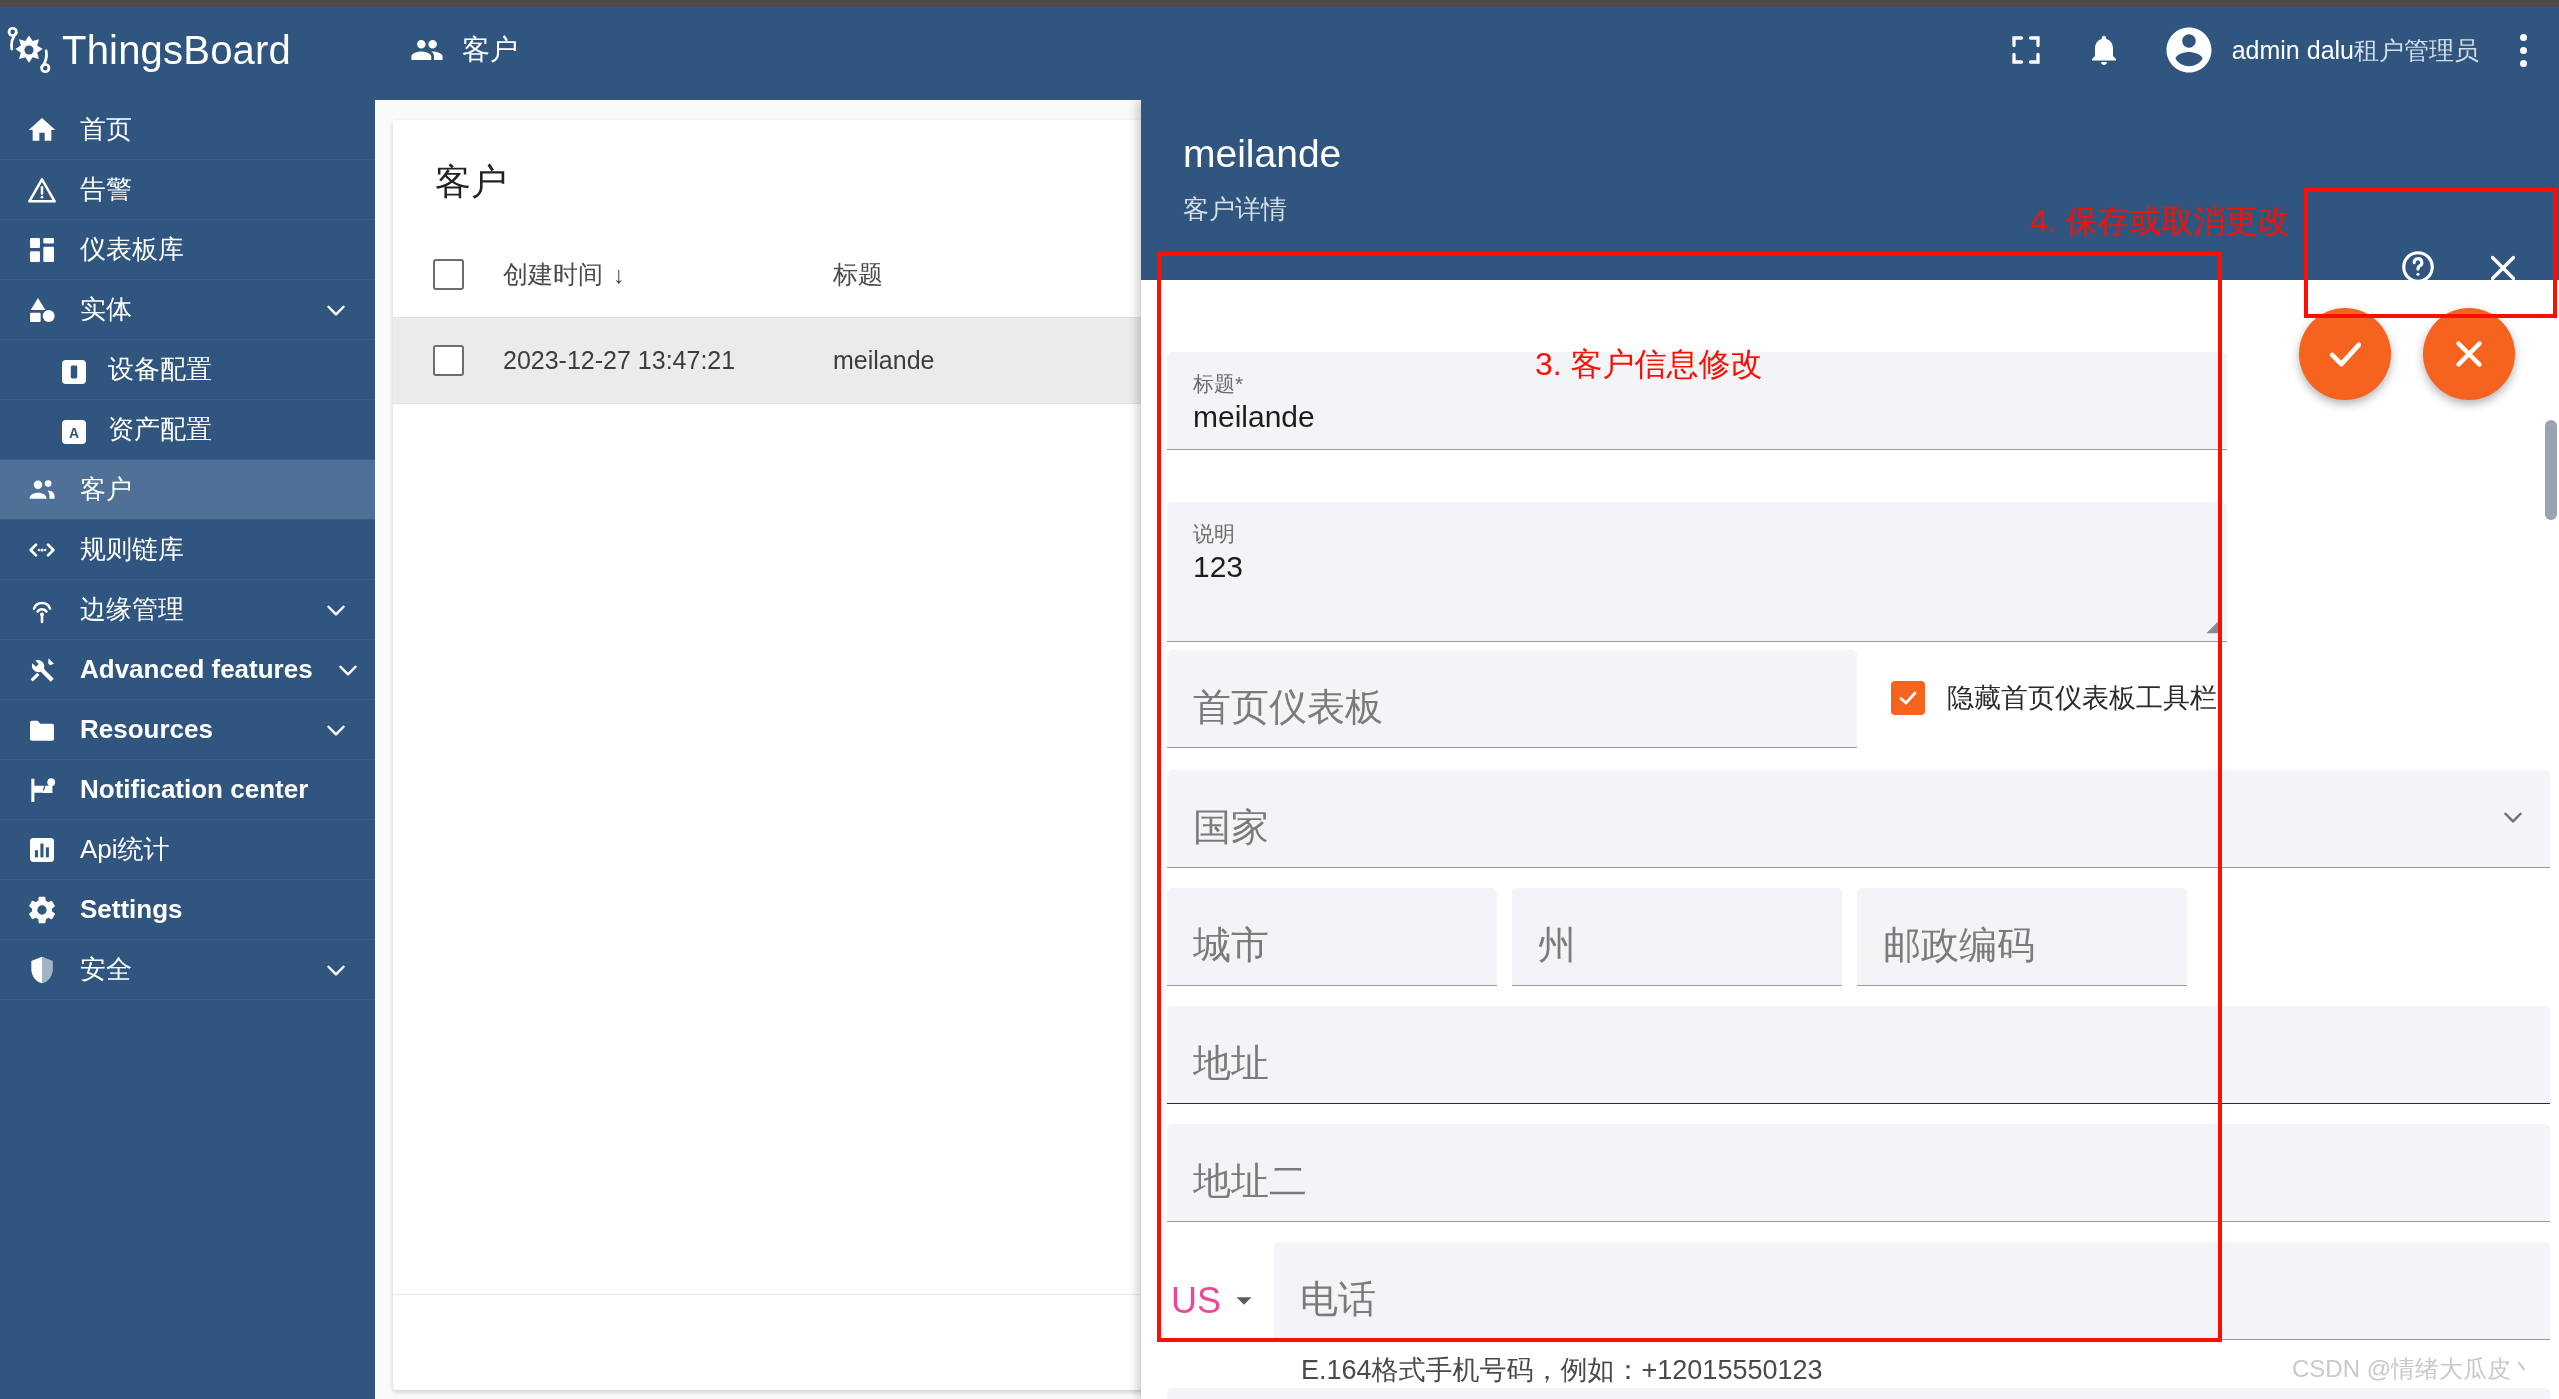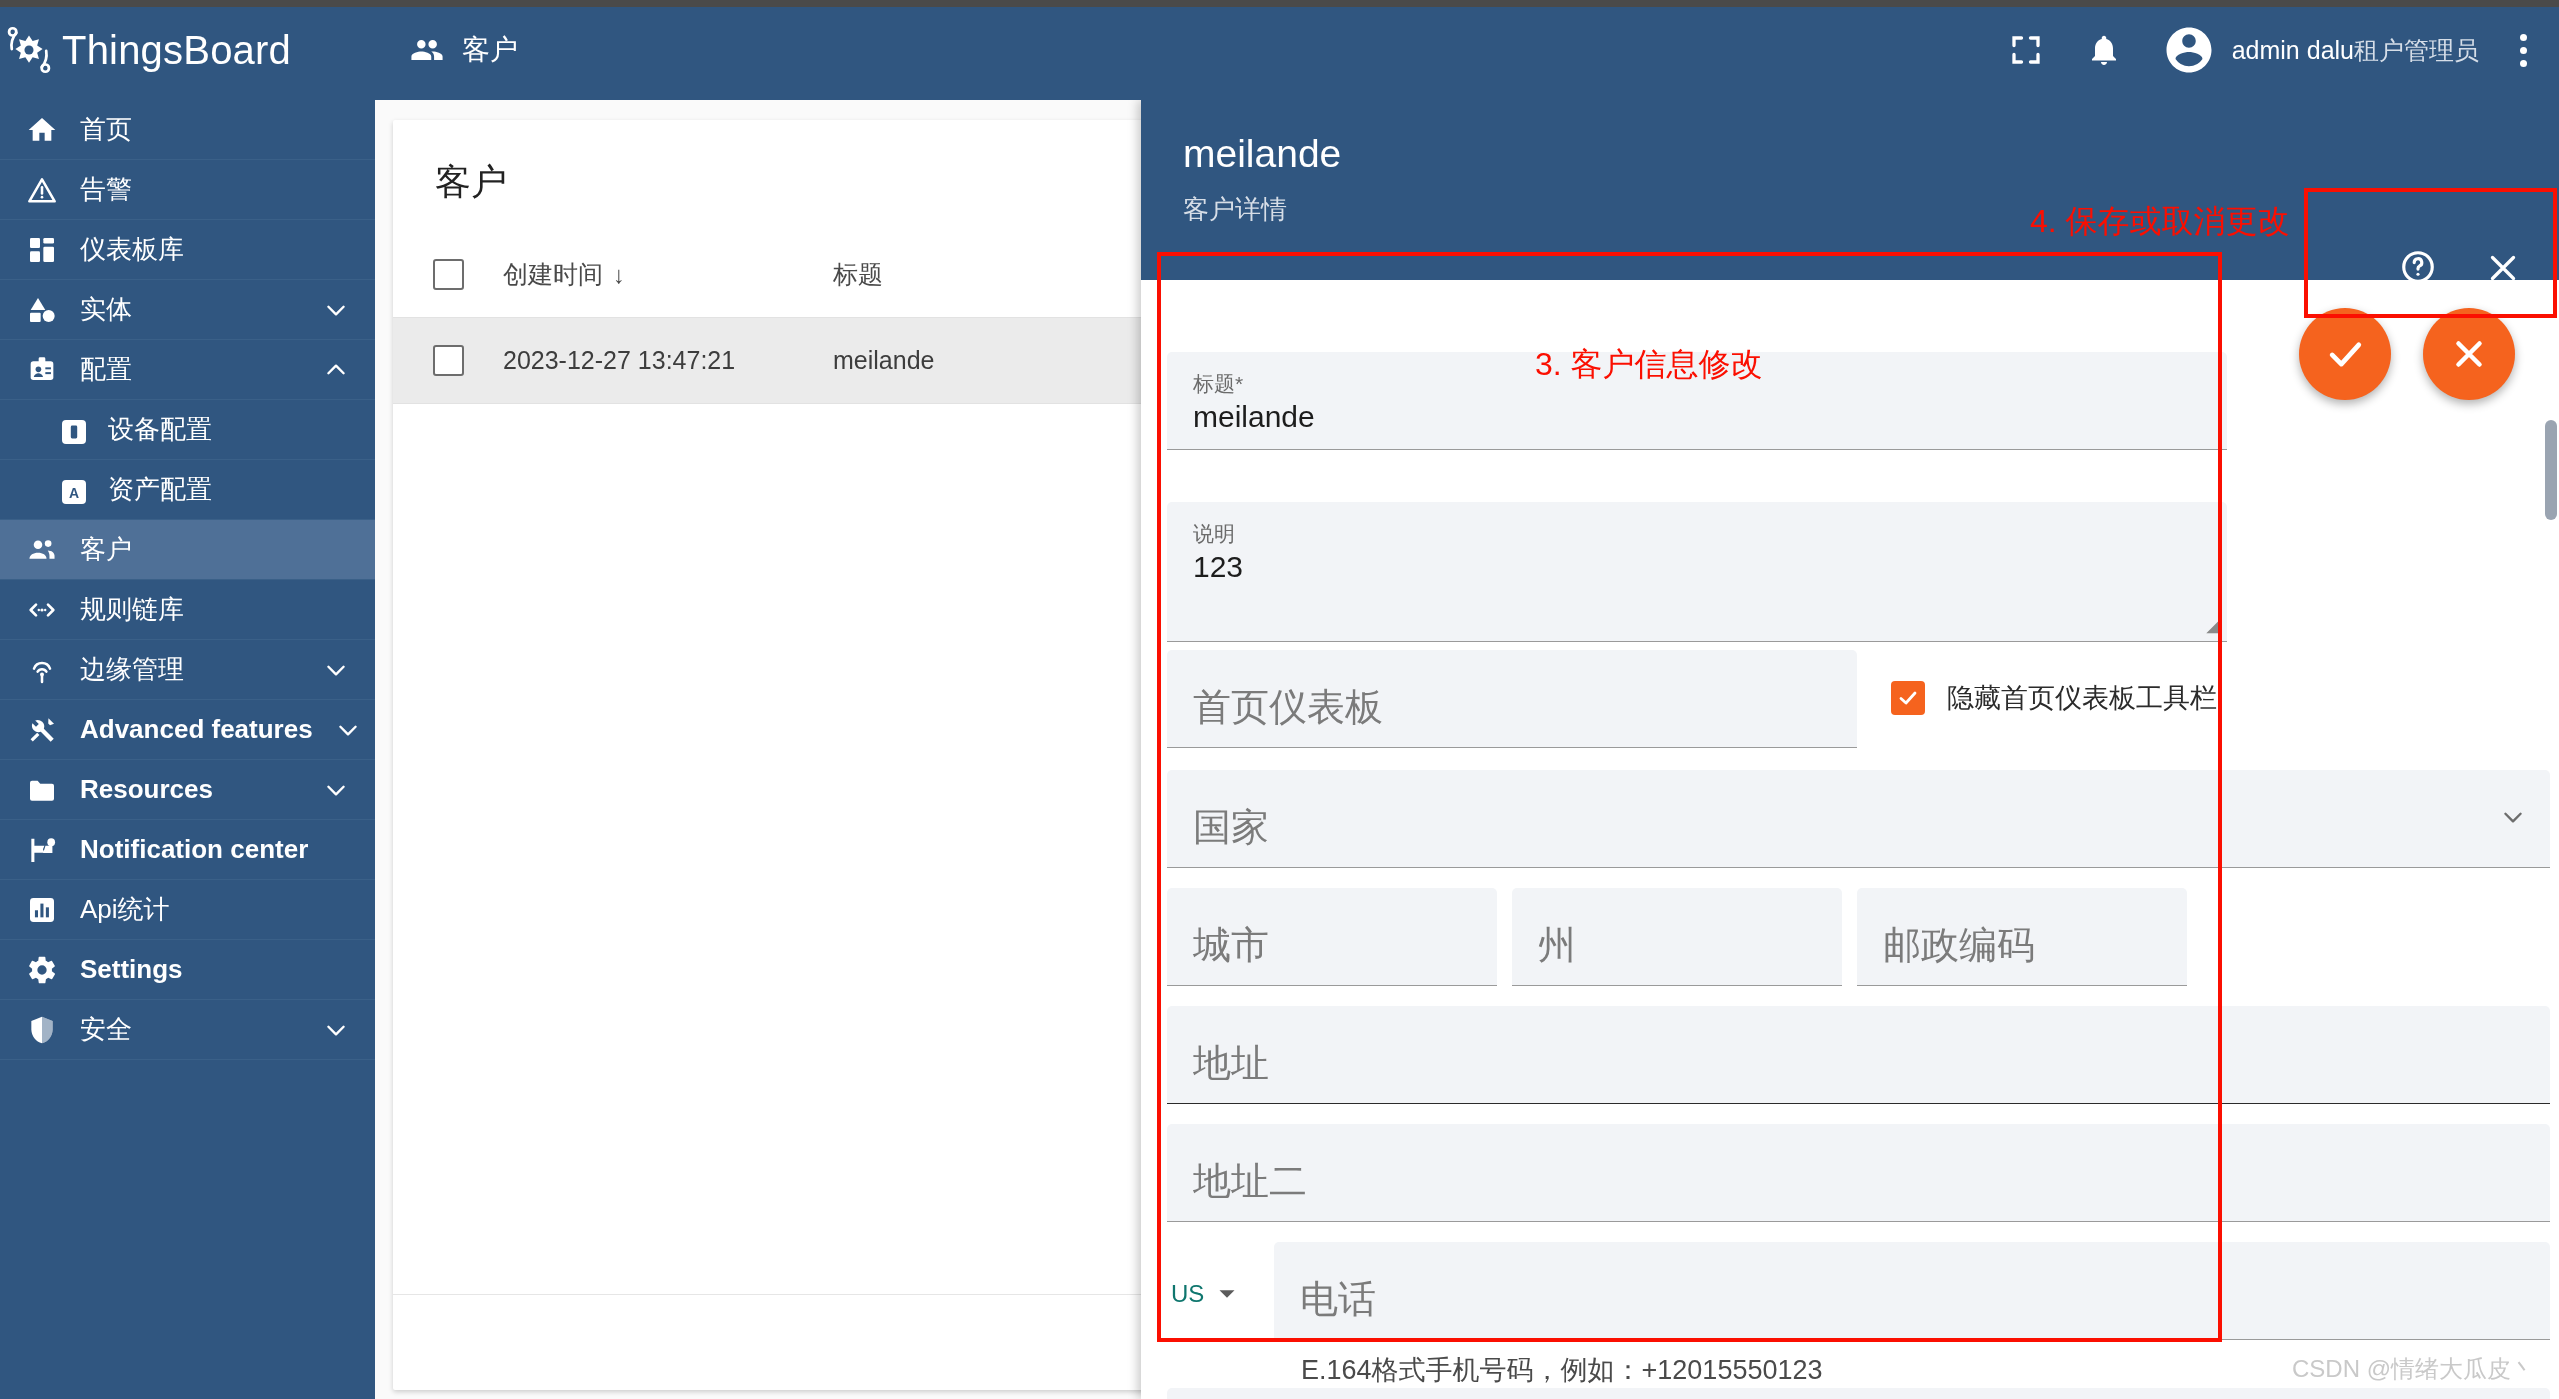--- a/index.html
+++ b/index.html
@@ -119,21 +119,21 @@
   .resizer { position:absolute; right: 7px; bottom: 5px; font-size:18px; color:#8a8a8a; transform: rotate(0deg);}
   .chev-dn { position:absolute; right: 24px; top: 50%; transform: translateY(-50%); }
   .hint { position:absolute; font-size: 27px; color:#4a4a4a; }
   .cb-wrap { position:absolute; display:flex; align-items:center; gap: 22px; }
   .cb-on {
     width: 34px; height: 34px; background:#f5631e; border-radius:4px;
     display:flex; align-items:center; justify-content:center; cursor:pointer;
   }
   .cb-label { font-size: 27px; color:#2b2b2b; }
   .cc-sel { position:absolute; display:flex; align-items:center; gap:14px; cursor:pointer;}
-  .cc-sel .cc { font-size: 24px; color:#0f766e; }
+  .cc-sel .cc { font-size: 36px; color:#ec4899; }
 
   
   .anno-box { position:absolute; border: 4px solid #fb0f01; pointer-events:none; z-index: 40; }
   .anno-txt { position:absolute; color:#fb0f01; font-size: 32px; z-index: 41; white-space: nowrap; }
 
   
   .scroll-track { position:absolute; right: 2px; top: 320px; width: 12px; height: 100px; background:#9aa4b1; border-radius:6px; z-index:26; }
 
   .watermark { position:absolute; right: 24px; bottom: 14px; color:#c9c9c9; font-size: 24px; z-index: 50; }
   .edge-strip { position:absolute; left:0; top:0; width: 2559px; height: 7px; background:#4a4a4a; z-index: 60; }
@@ -223,34 +223,20 @@
         <span class="nav-ic"><svg xmlns="http://www.w3.org/2000/svg" viewBox="0 0 24 24" width="32" height="32" fill="#ffffff">
             <path d="M9 3 L14.5 12 H3.5 Z"></path>
             <circle cx="17" cy="16.5" r="4.5"></circle>
             <rect x="3" y="14" width="8" height="7" rx="0.8"></rect>
           </svg></span>
         <span class="nav-label">实体</span>
         <span class="nav-chev"><svg width="26" height="26" viewBox="0 0 24 24" fill="none" stroke="#ffffff" stroke-width="2.2" stroke-linecap="round" stroke-linejoin="round">
             <path d="M5 9 L12 16 L19 9"></path>
           </svg></span>
       </div>
-      <div class="nav-item">
-        <span class="nav-ic"><svg xmlns="http://www.w3.org/2000/svg" viewBox="0 0 24 24" width="32" height="32" fill="#ffffff">
-            <rect x="3.5" y="5.5" width="17" height="14" rx="2"></rect>
-            <rect x="9.5" y="2.5" width="5" height="4" rx="1"></rect>
-            <circle cx="9.3" cy="11.5" r="2.1" fill="#305680"></circle>
-            <path d="M5.8 17.2c.5-1.9 2-2.8 3.5-2.8s3 .9 3.5 2.8z" fill="#305680"></path>
-            <rect x="14.5" y="10" width="4.2" height="1.5" fill="#305680"></rect>
-            <rect x="14.5" y="13.6" width="4.2" height="1.5" fill="#305680"></rect>
-          </svg></span>
-        <span class="nav-label">配置</span>
-        <span class="nav-chev"><svg width="26" height="26" viewBox="0 0 24 24" fill="none" stroke="#ffffff" stroke-width="2.2" stroke-linecap="round" stroke-linejoin="round">
-            <path d="M5 15 L12 8 L19 15"></path>
-          </svg></span>
-      </div>
       <div class="nav-item child">
         <span class="nav-ic" style="width: 28px; height: 28px;"><svg xmlns="http://www.w3.org/2000/svg" viewBox="0 0 24 24" width="32" height="32" fill="#ffffff">
             <rect x="3" y="3" width="18" height="18" rx="3"></rect>
             <rect x="9.6" y="7.2" width="4.8" height="9.6" rx="1" fill="#305680"></rect>
           </svg></span>
         <span class="nav-label">设备配置</span>
       </div>
       <div class="nav-item child">
         <span class="nav-ic" style="width: 28px; height: 28px;"><svg xmlns="http://www.w3.org/2000/svg" viewBox="0 0 24 24" width="32" height="32" fill="#ffffff">
             <rect x="3" y="3" width="18" height="18" rx="3"></rect>

